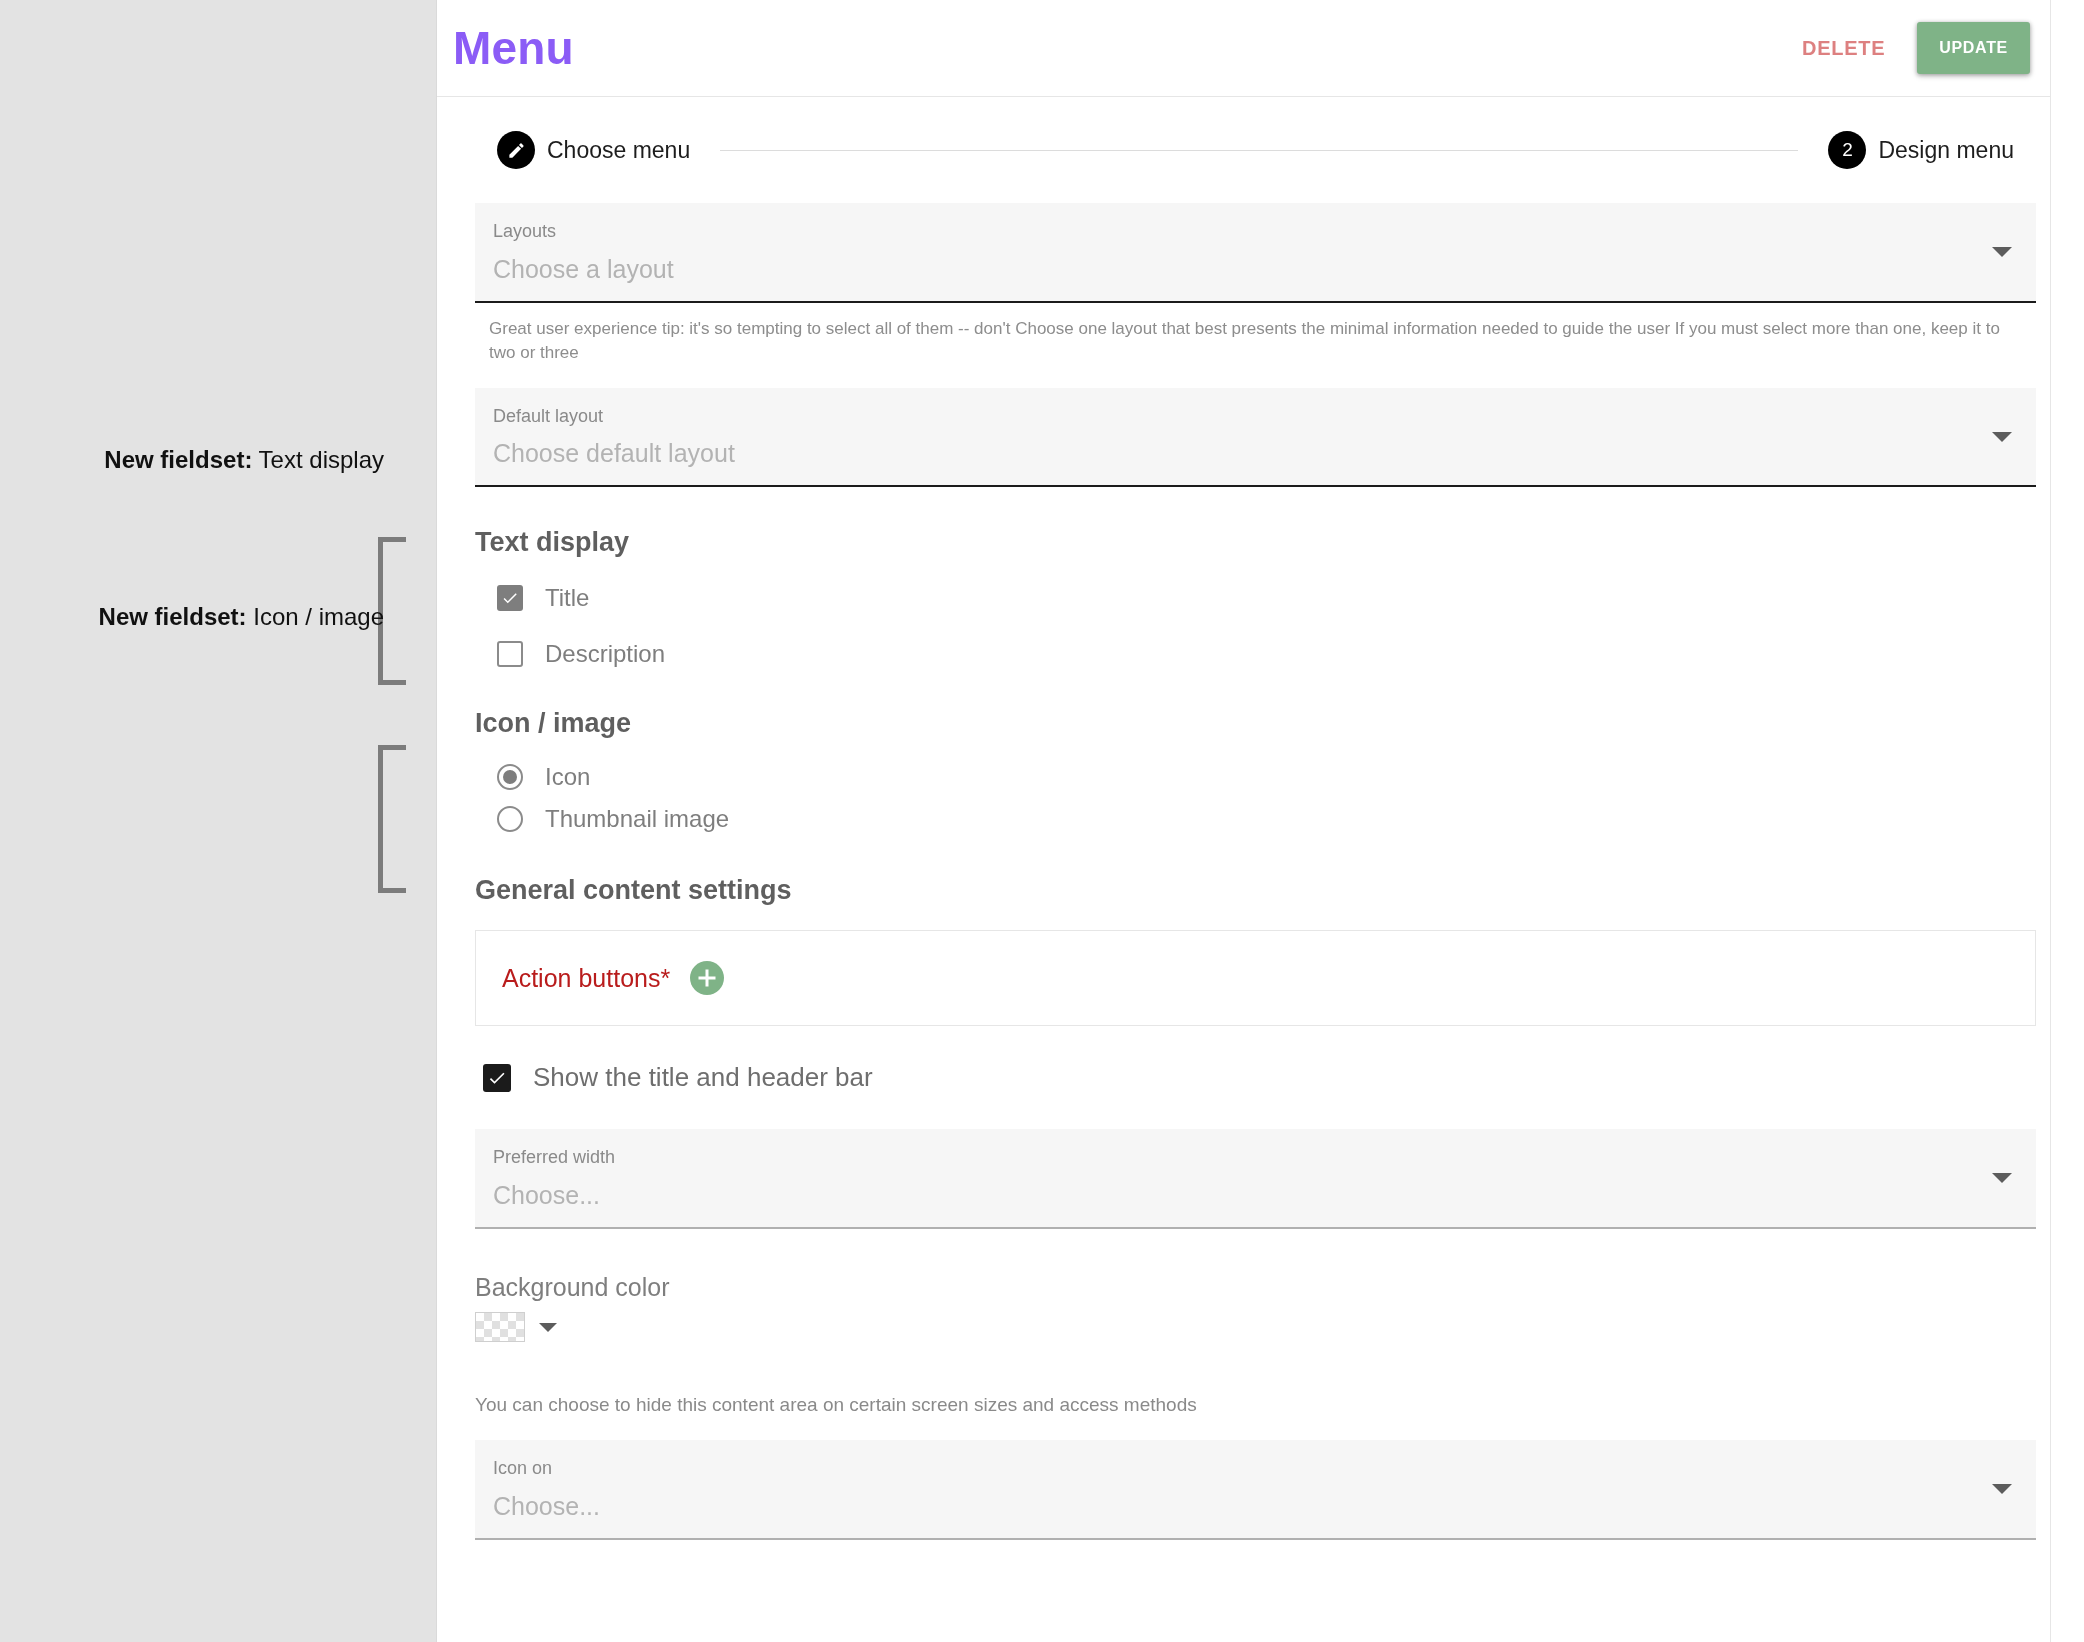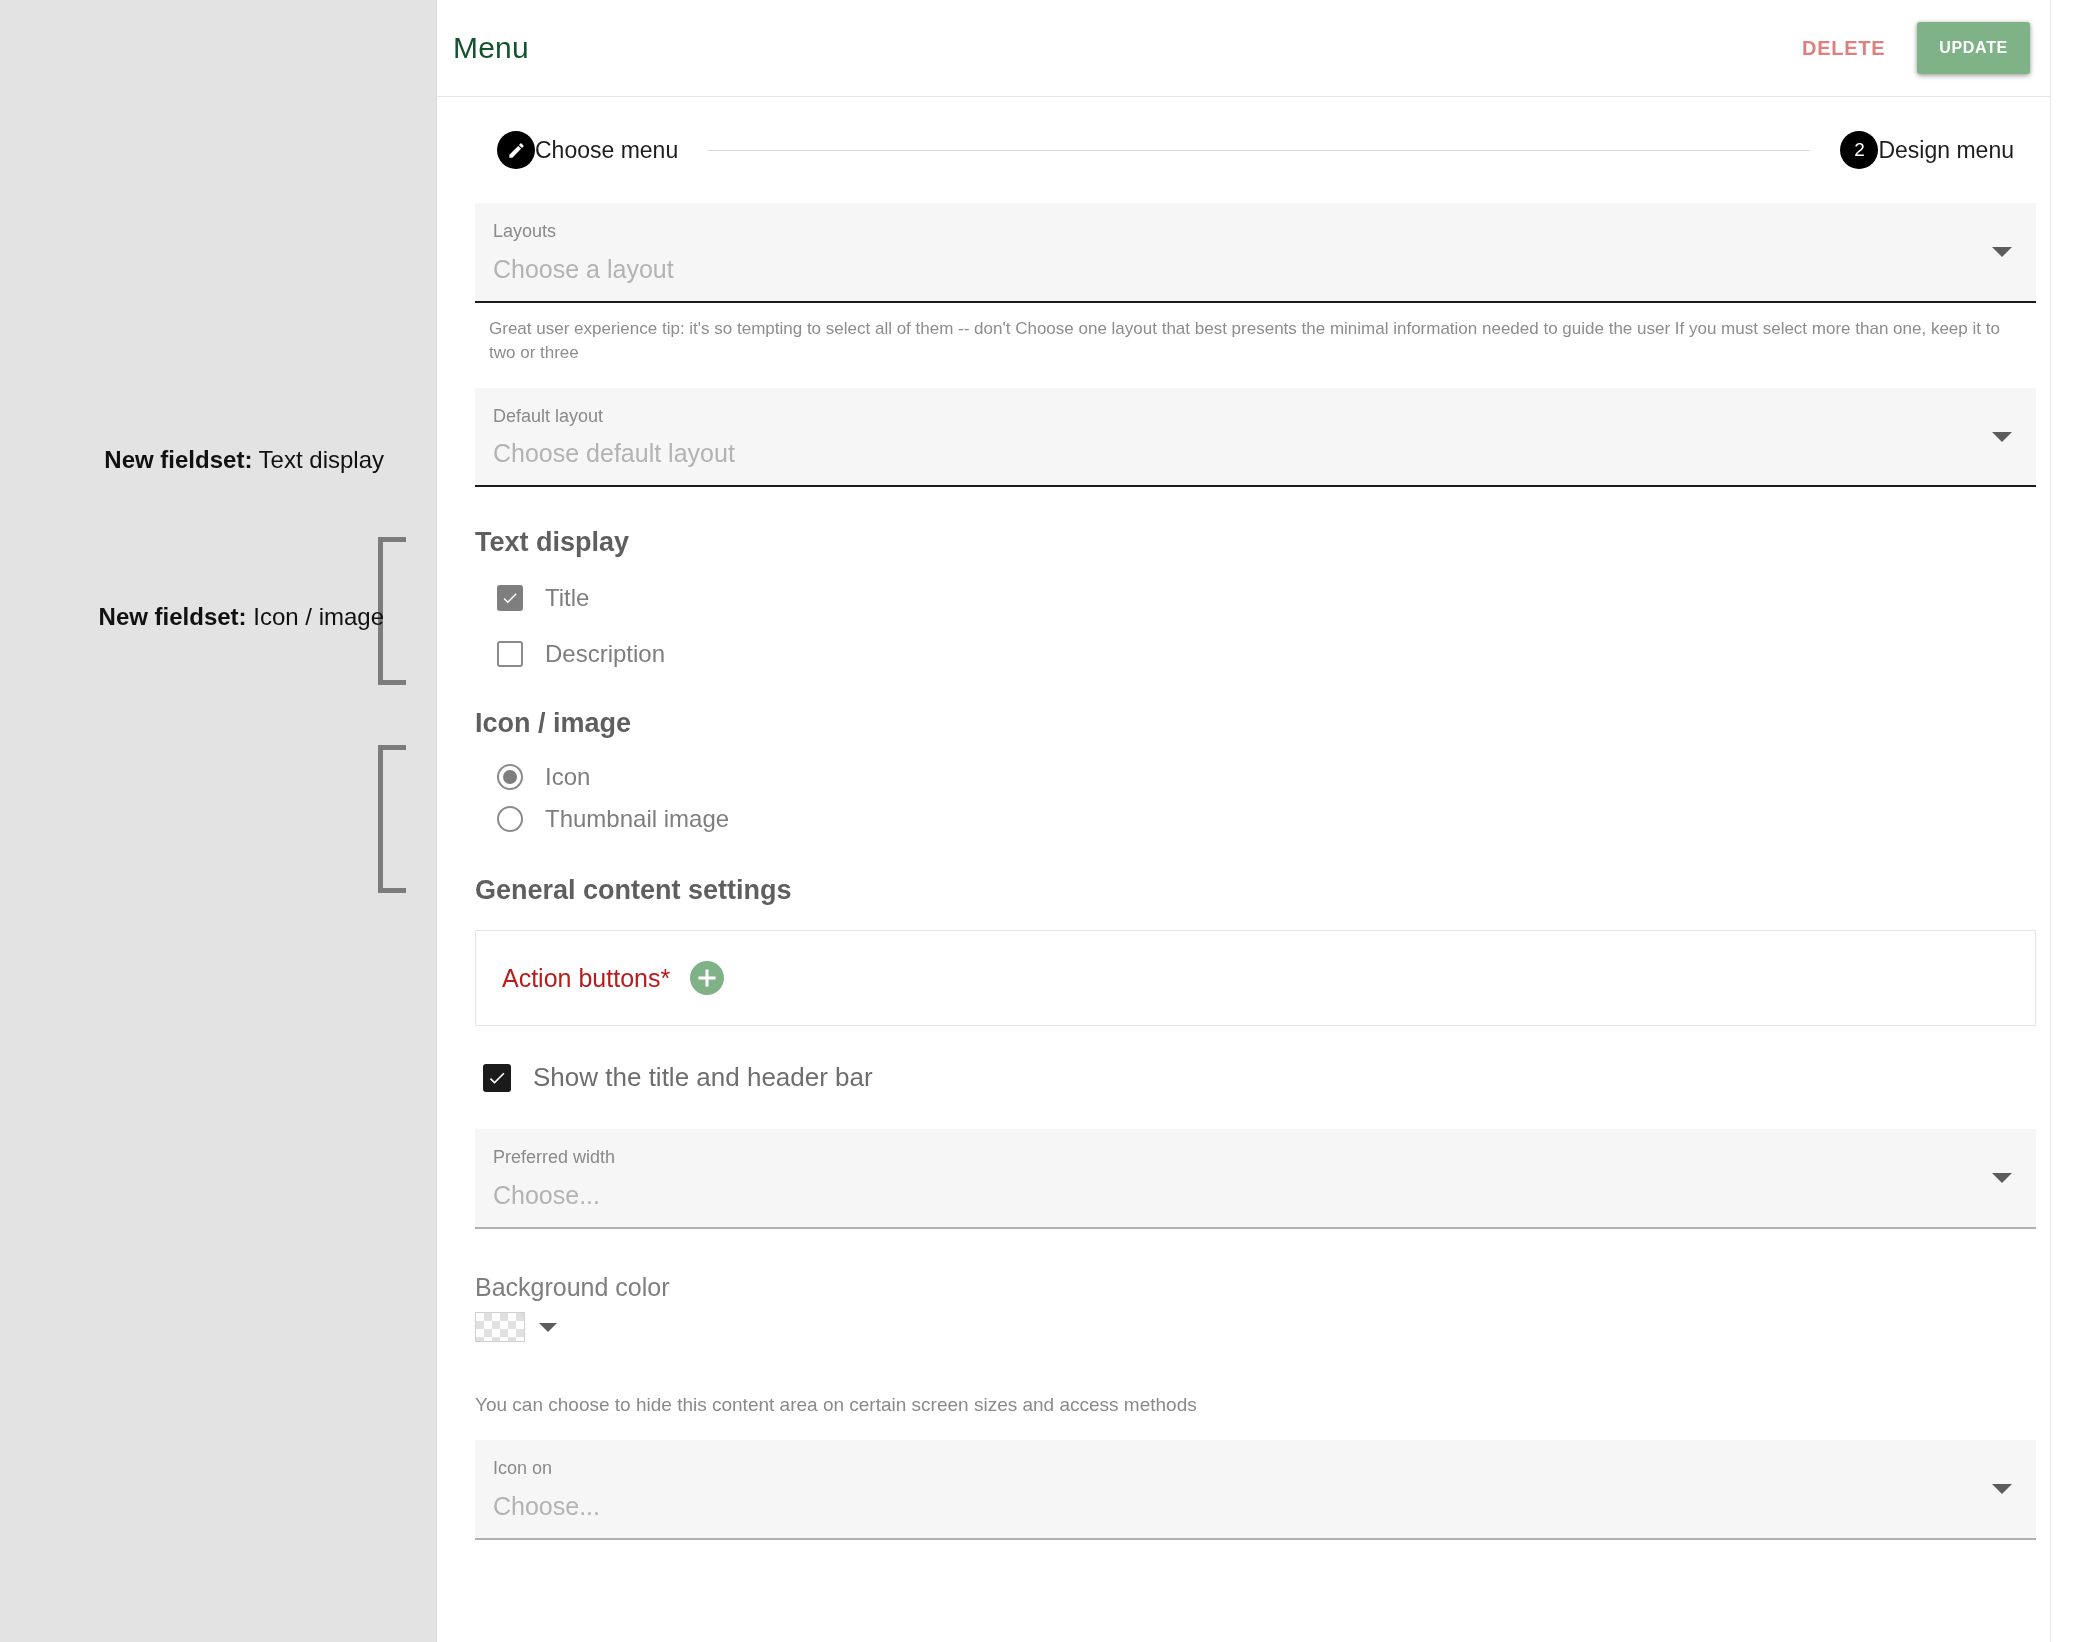--- a/index.html
+++ b/index.html
@@ -73,23 +73,23 @@
   .app-header {
     position: relative;
     height: 97px;
     border-bottom: 1px solid #e6e6e6;
     display: flex;
     align-items: center;
     padding: 0 28px 0 16px;
   }
 
   .page-title {
-    font-size: 30px;
-    font-weight: 400;
-    color: #14532d;
+    font-size: 46px;
+    font-weight: 700;
+    color: #8b5cf6;
     letter-spacing: .2px;
     padding-left: 0px;
   }
 
   .header-actions {
     margin-left: auto;
     display: flex;
     align-items: center;
     gap: 26px;
   }
@@ -129,21 +129,21 @@
   
   .stepper {
     display: flex;
     align-items: center;
     height: 106px;
     padding: 0 22px 0 22px;
   }
   .step {
     display: flex;
     align-items: center;
-    gap: 0;
+    gap: 12px;
     cursor: pointer;
   }
   .step-circle {
     width: 38px; height: 38px;
     border-radius: 50%;
     background: #000000;
     color: #ffffff;
     display: flex;
     align-items: center;
     justify-content: center;

